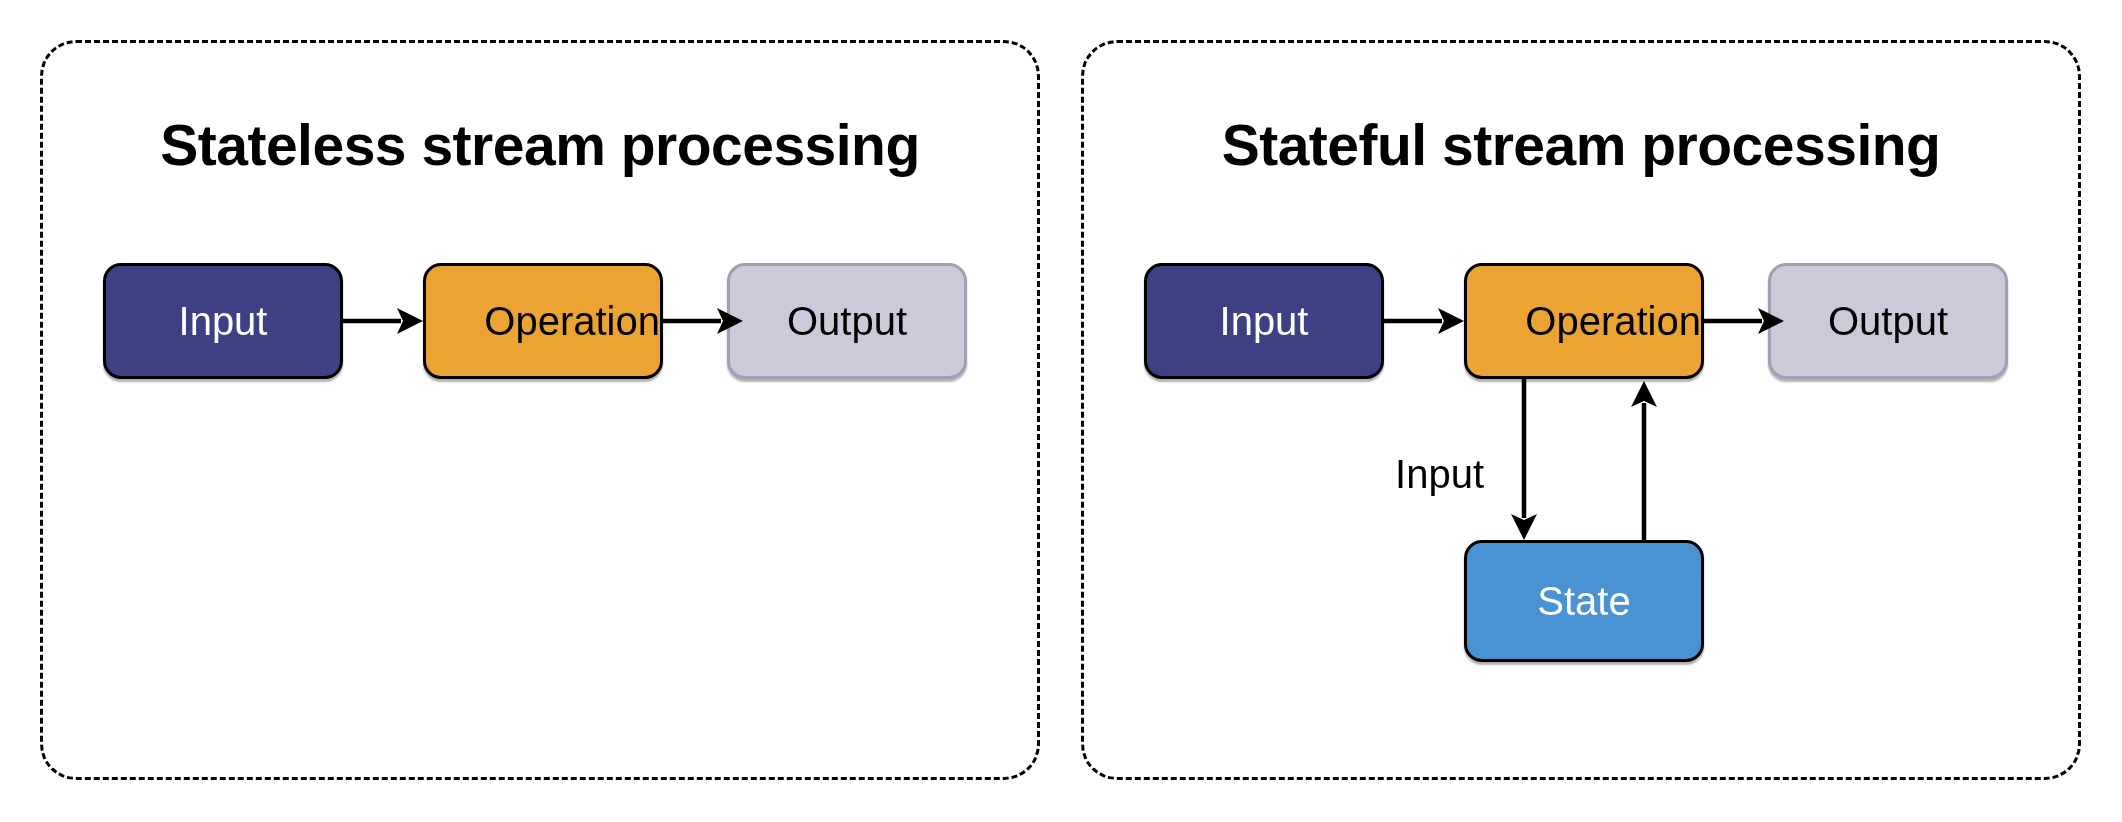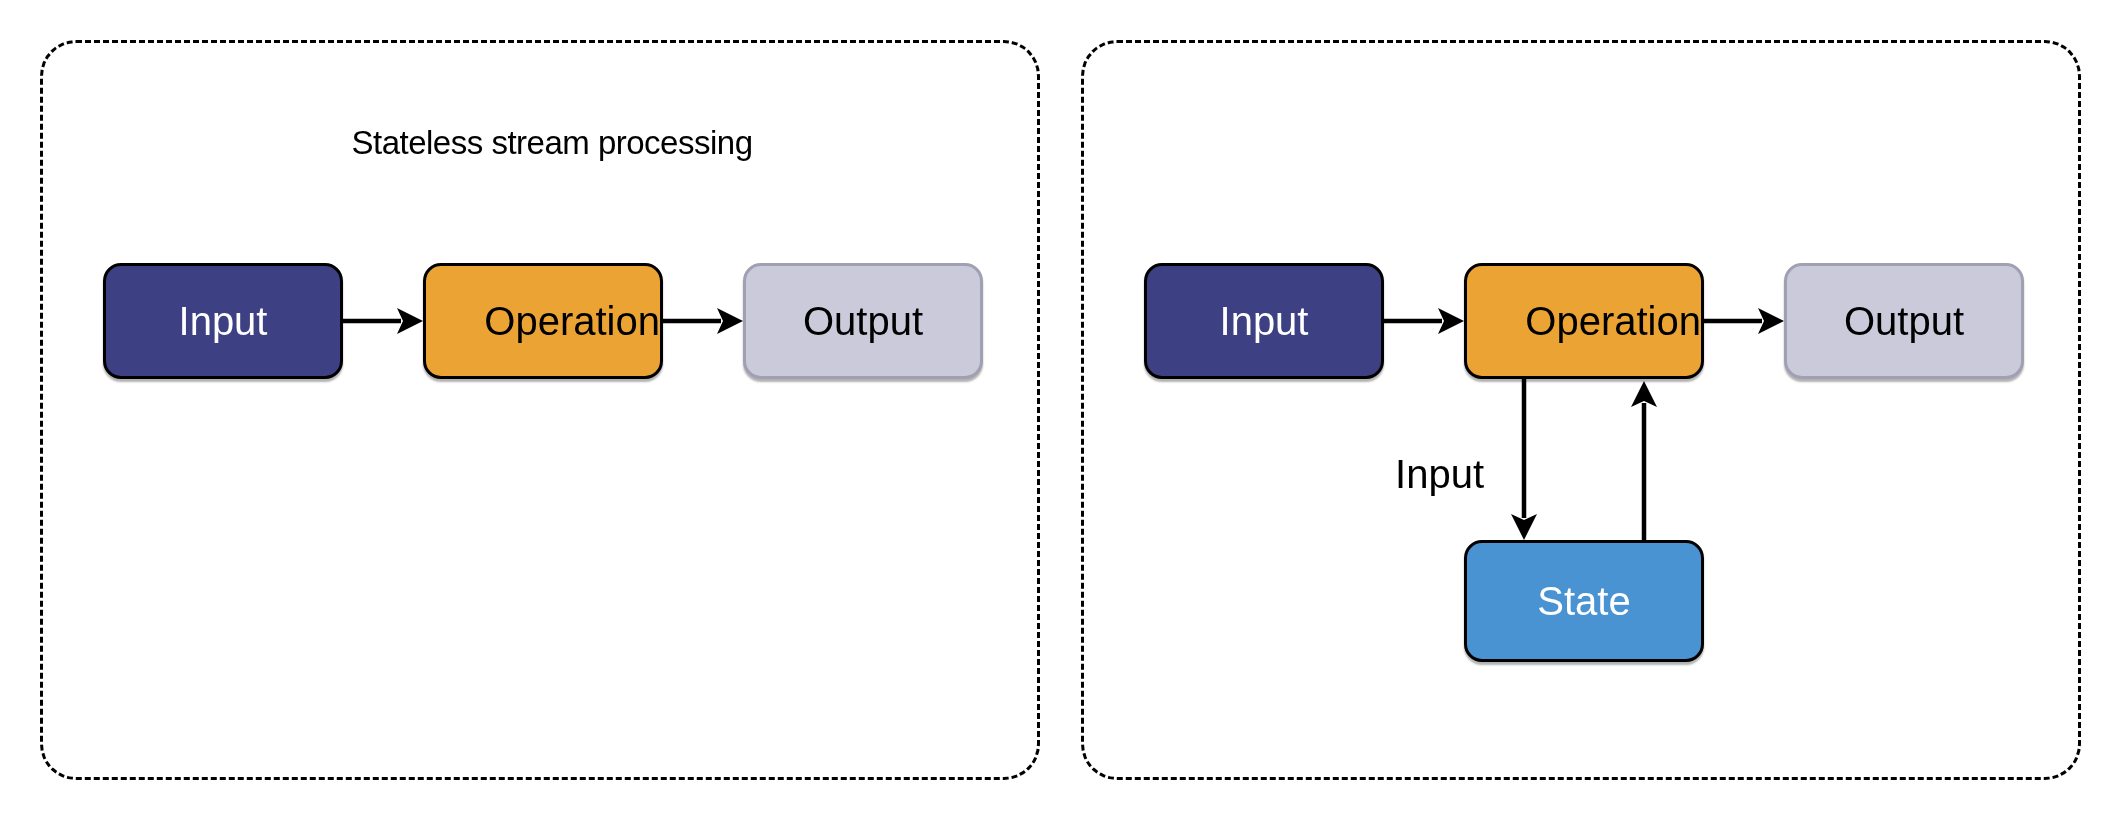--- a/index.html
+++ b/index.html
@@ -26,25 +26,25 @@
     background: transparent;
   }
   .panel.left  { left: 40px; }
   .panel.right { left: 1081px; }
 
   .title {
     position: absolute;
     top: 68px;
     left: 0;
     width: 100%;
-    margin: 12px;
+    margin: 0;
     text-align: center;
-    font-size: 33px;
+    font-size: 57px;
     line-height: 1.2;
-    font-weight: normal;
+    font-weight: bold;
     color: var(--title-text, #000);
     letter-spacing: -0.5px;
   }
 
   .node {
     position: absolute;
     top: 220px;
     width: 240px;
     height: 116px;
     box-sizing: border-box;
@@ -61,21 +61,21 @@
     background: var(--input-fill, #3d4183);
     color: var(--input-text, #fff);
   }
   .node.operation {
     left: 380px;
     background: var(--operation-fill, #eba433);
     color: var(--operation-text, #000);
     justify-content: flex-end;
   }
   .node.output {
-    left: 700px;
+    left: 684px;
     background: var(--output-fill, #cbcadb);
     border-color: var(--output-border, #a0a0b2);
     color: var(--output-text, #000);
   }
   .node.state {
     left: 380px;
     top: 497px;
     height: 122px;
     background: var(--state-fill, #4a93d3);
     color: var(--state-text, #fff);
@@ -134,20 +134,21 @@
         <polygon class="arrow-head" points="380,278 354,265 360,278 354,291"></polygon>
       </g>
       <g>
         <line class="arrow-line" x1="620" y1="278" x2="678" y2="278"></line>
         <polygon class="arrow-head" points="700,278 674,265 680,278 674,291"></polygon>
       </g>
     </svg>
   </section>
 
   <section class="panel right">
+    <h2 class="title">Stateful stream processing</h2>
 
     <div class="node input">
       <span>Input</span>
     </div>
     <div class="node operation">
       <span>Operation</span>
     </div>
     <div class="node output">
       <span>Output</span>
     </div>

